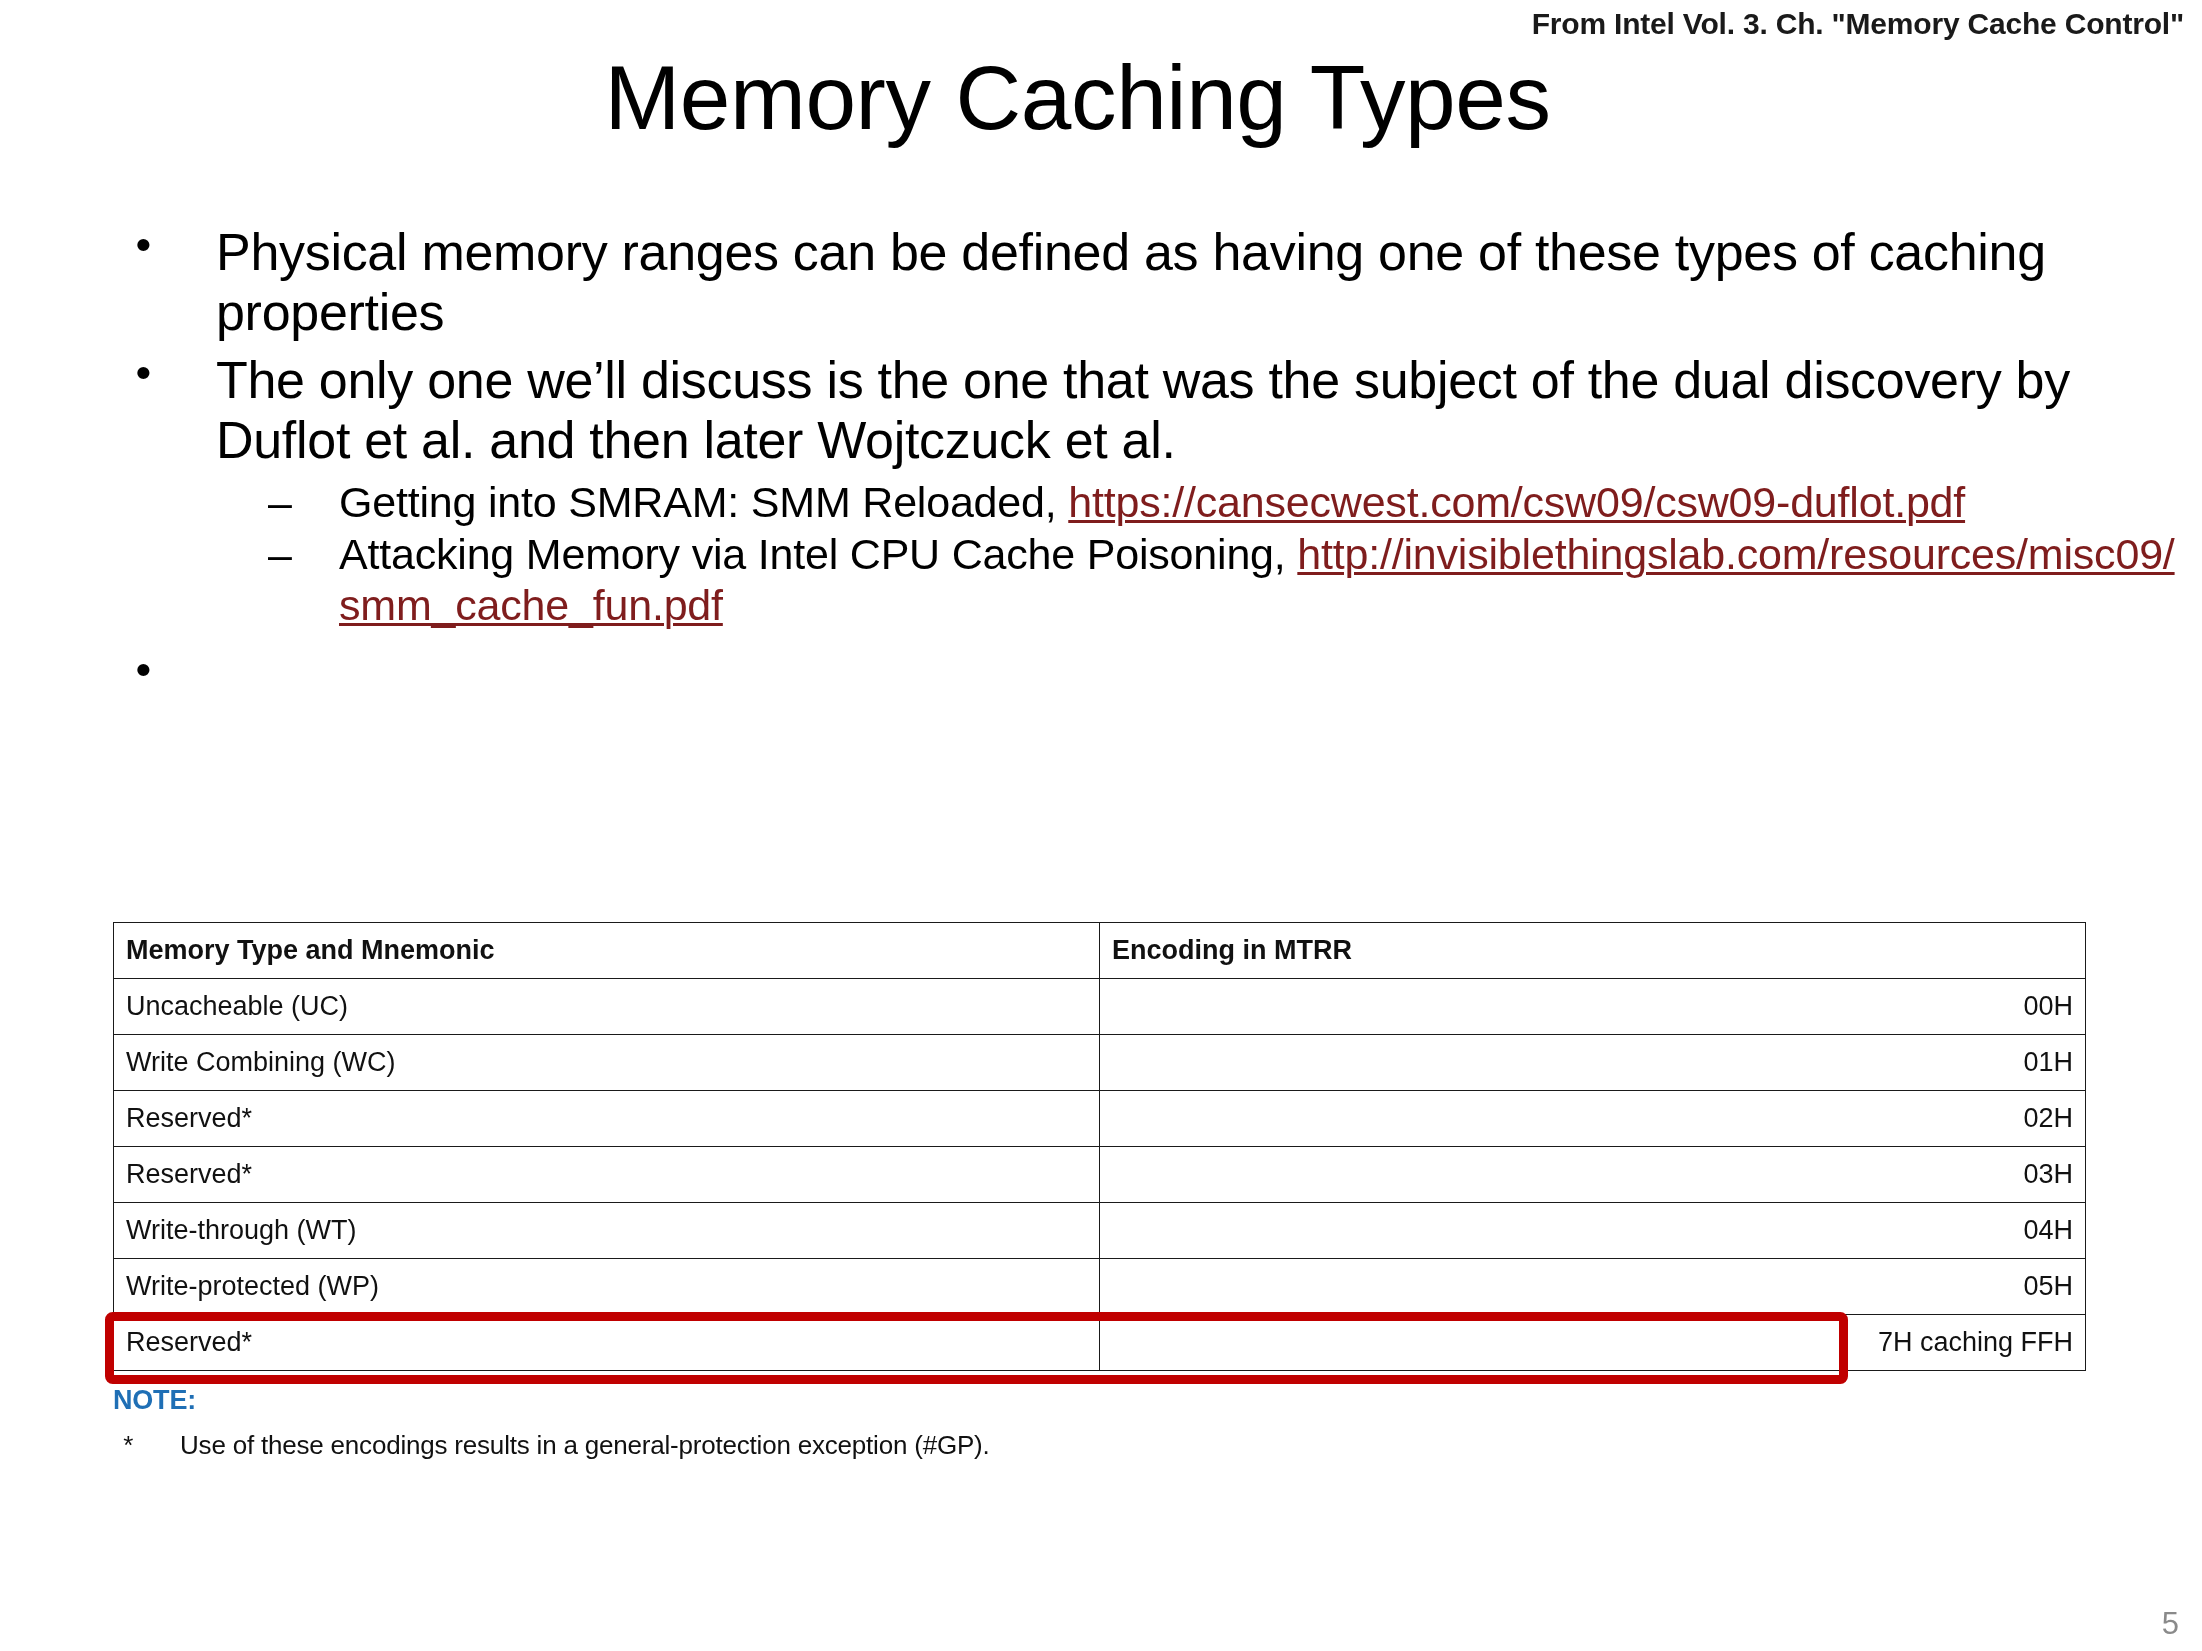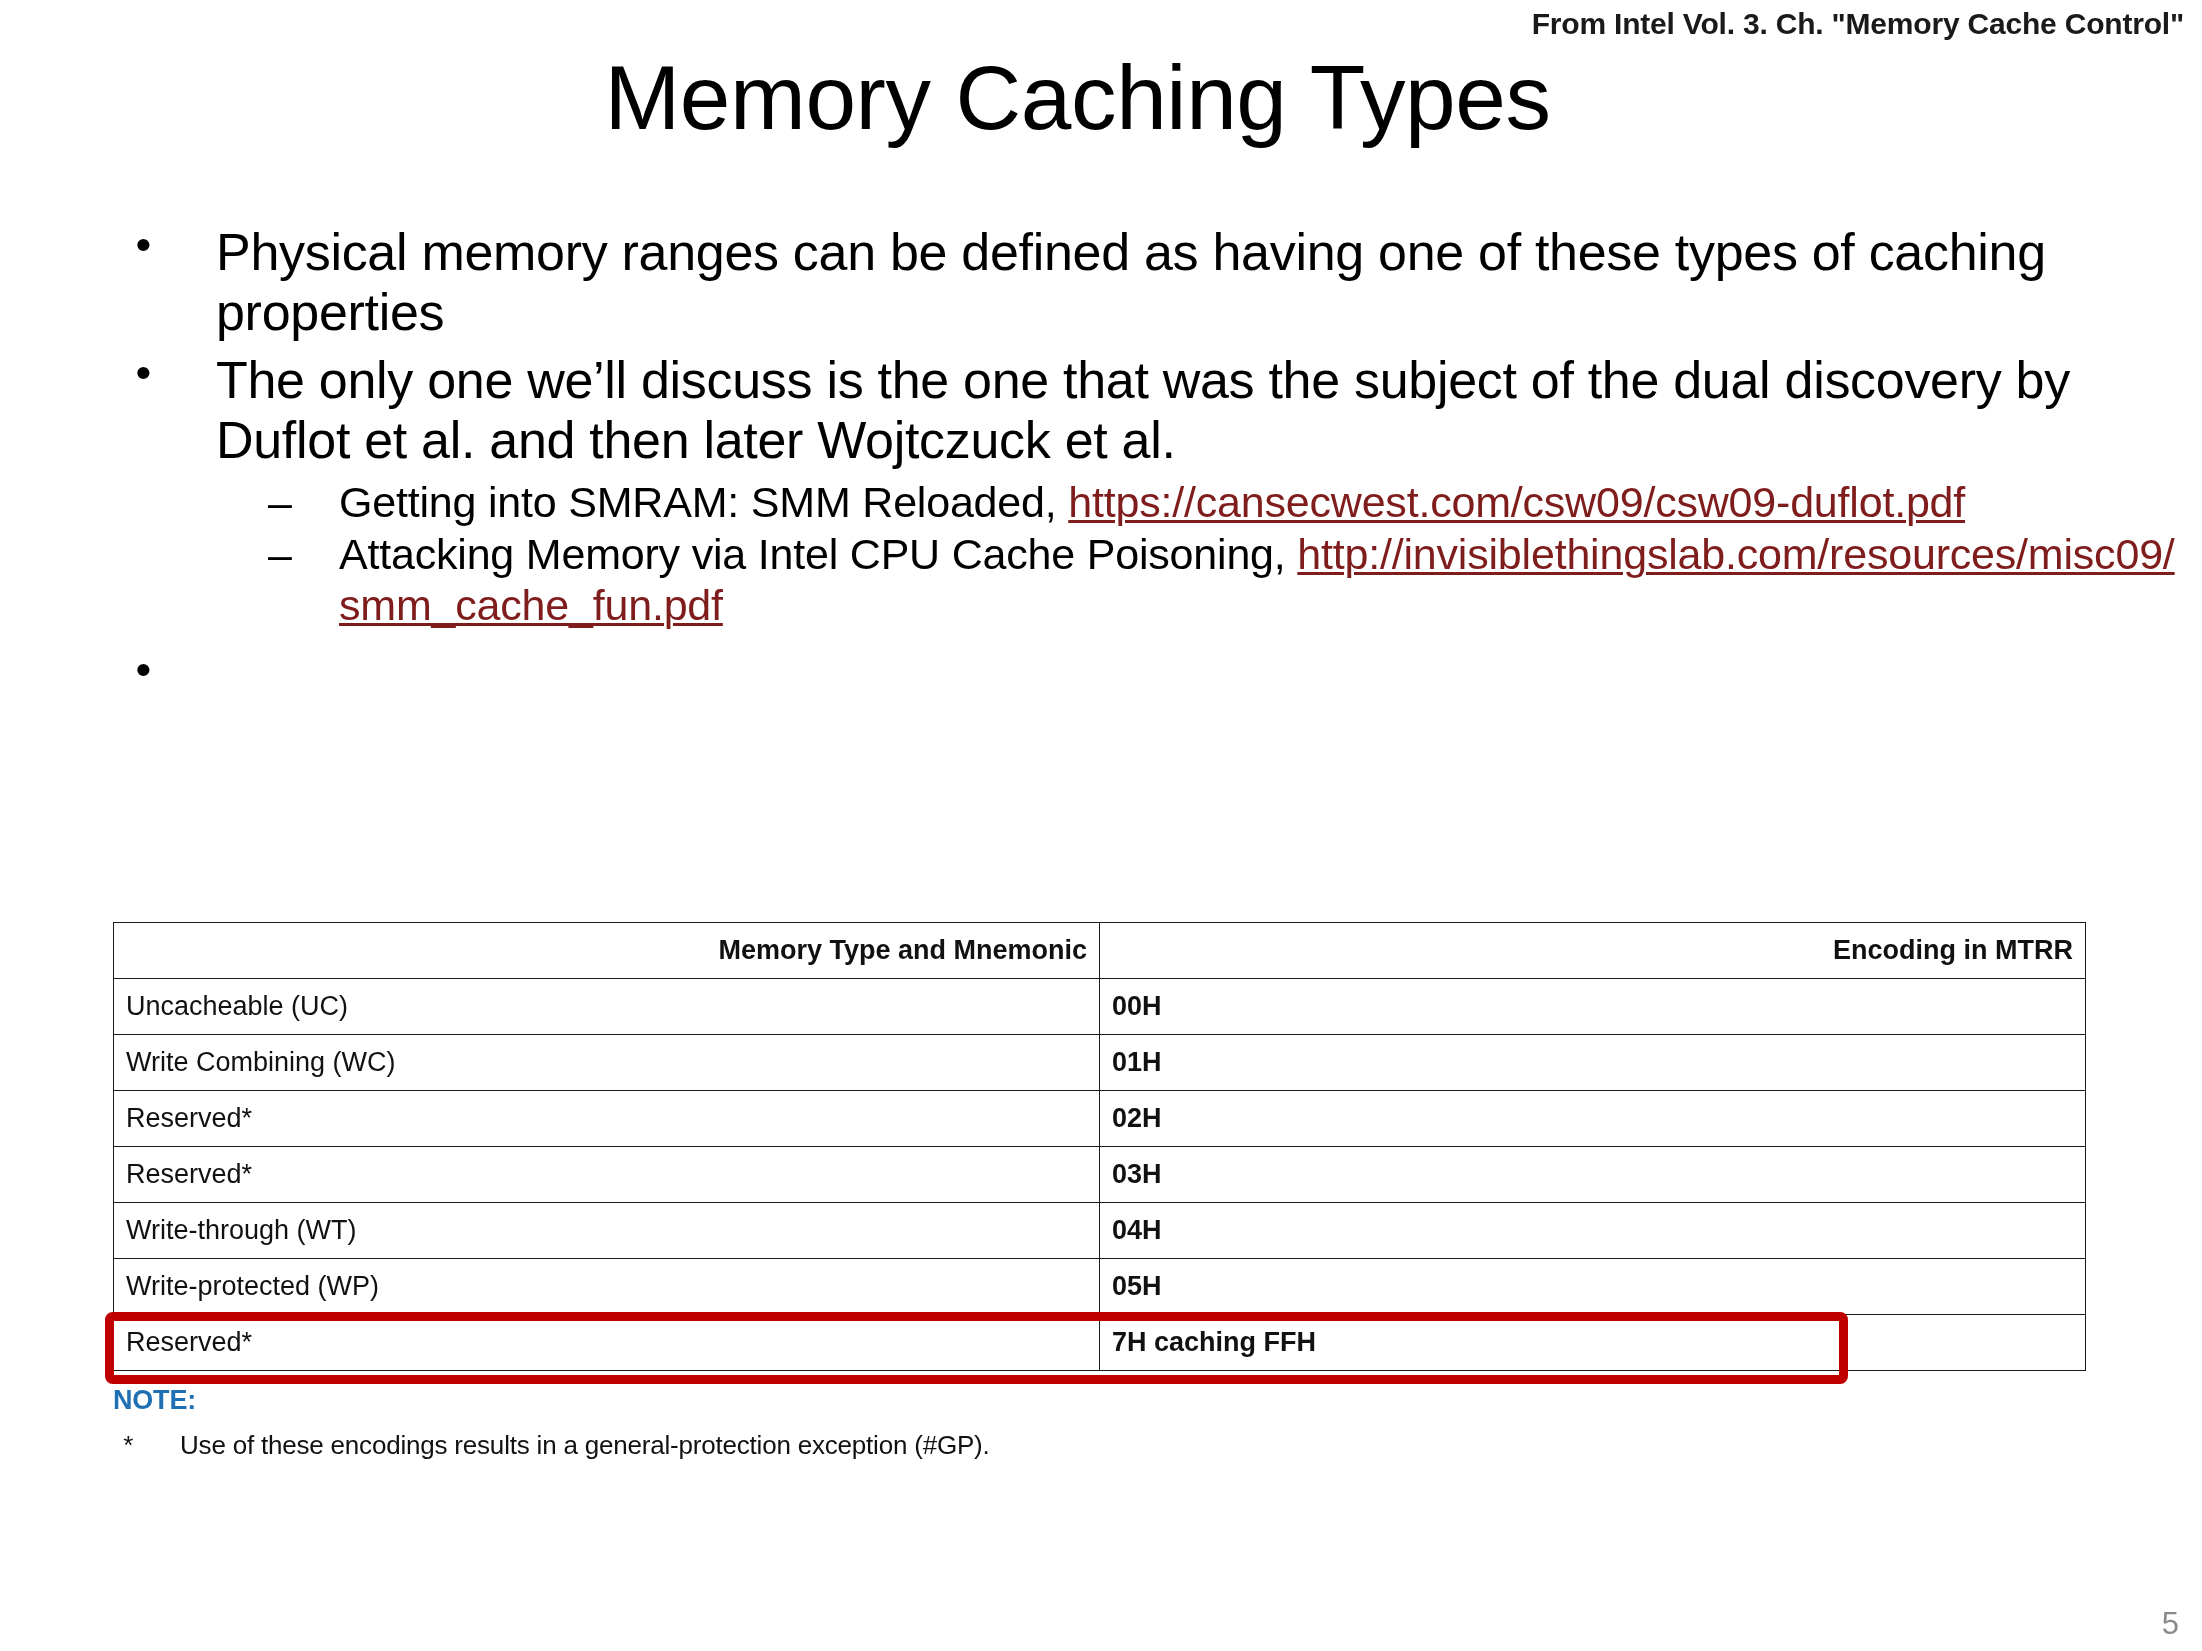--- a/index.html
+++ b/index.html
@@ -121,31 +121,31 @@
 
   table.mtrr th,
   table.mtrr td {
     border: 1.7px solid #1a1a1a;
     height: 55px;
     font-size: 27px;
     color: #111111;
     padding: 0 12px;
   }
   table.mtrr th {
-    text-align: right;
+    text-align: left;
     font-weight: bold;
     letter-spacing: 0px;
   }
   table.mtrr td.name {
     text-align: left;
     font-weight: normal;
   }
   table.mtrr td.enc {
-    text-align: left;
-    font-weight: bold;
+    text-align: right;
+    font-weight: normal;
   }
   table.mtrr tr.highlight td {
     position: relative;
   }
 
   
   .highlight-box {
     position: absolute;
     left: -7.7px;
     width: 1743px;

